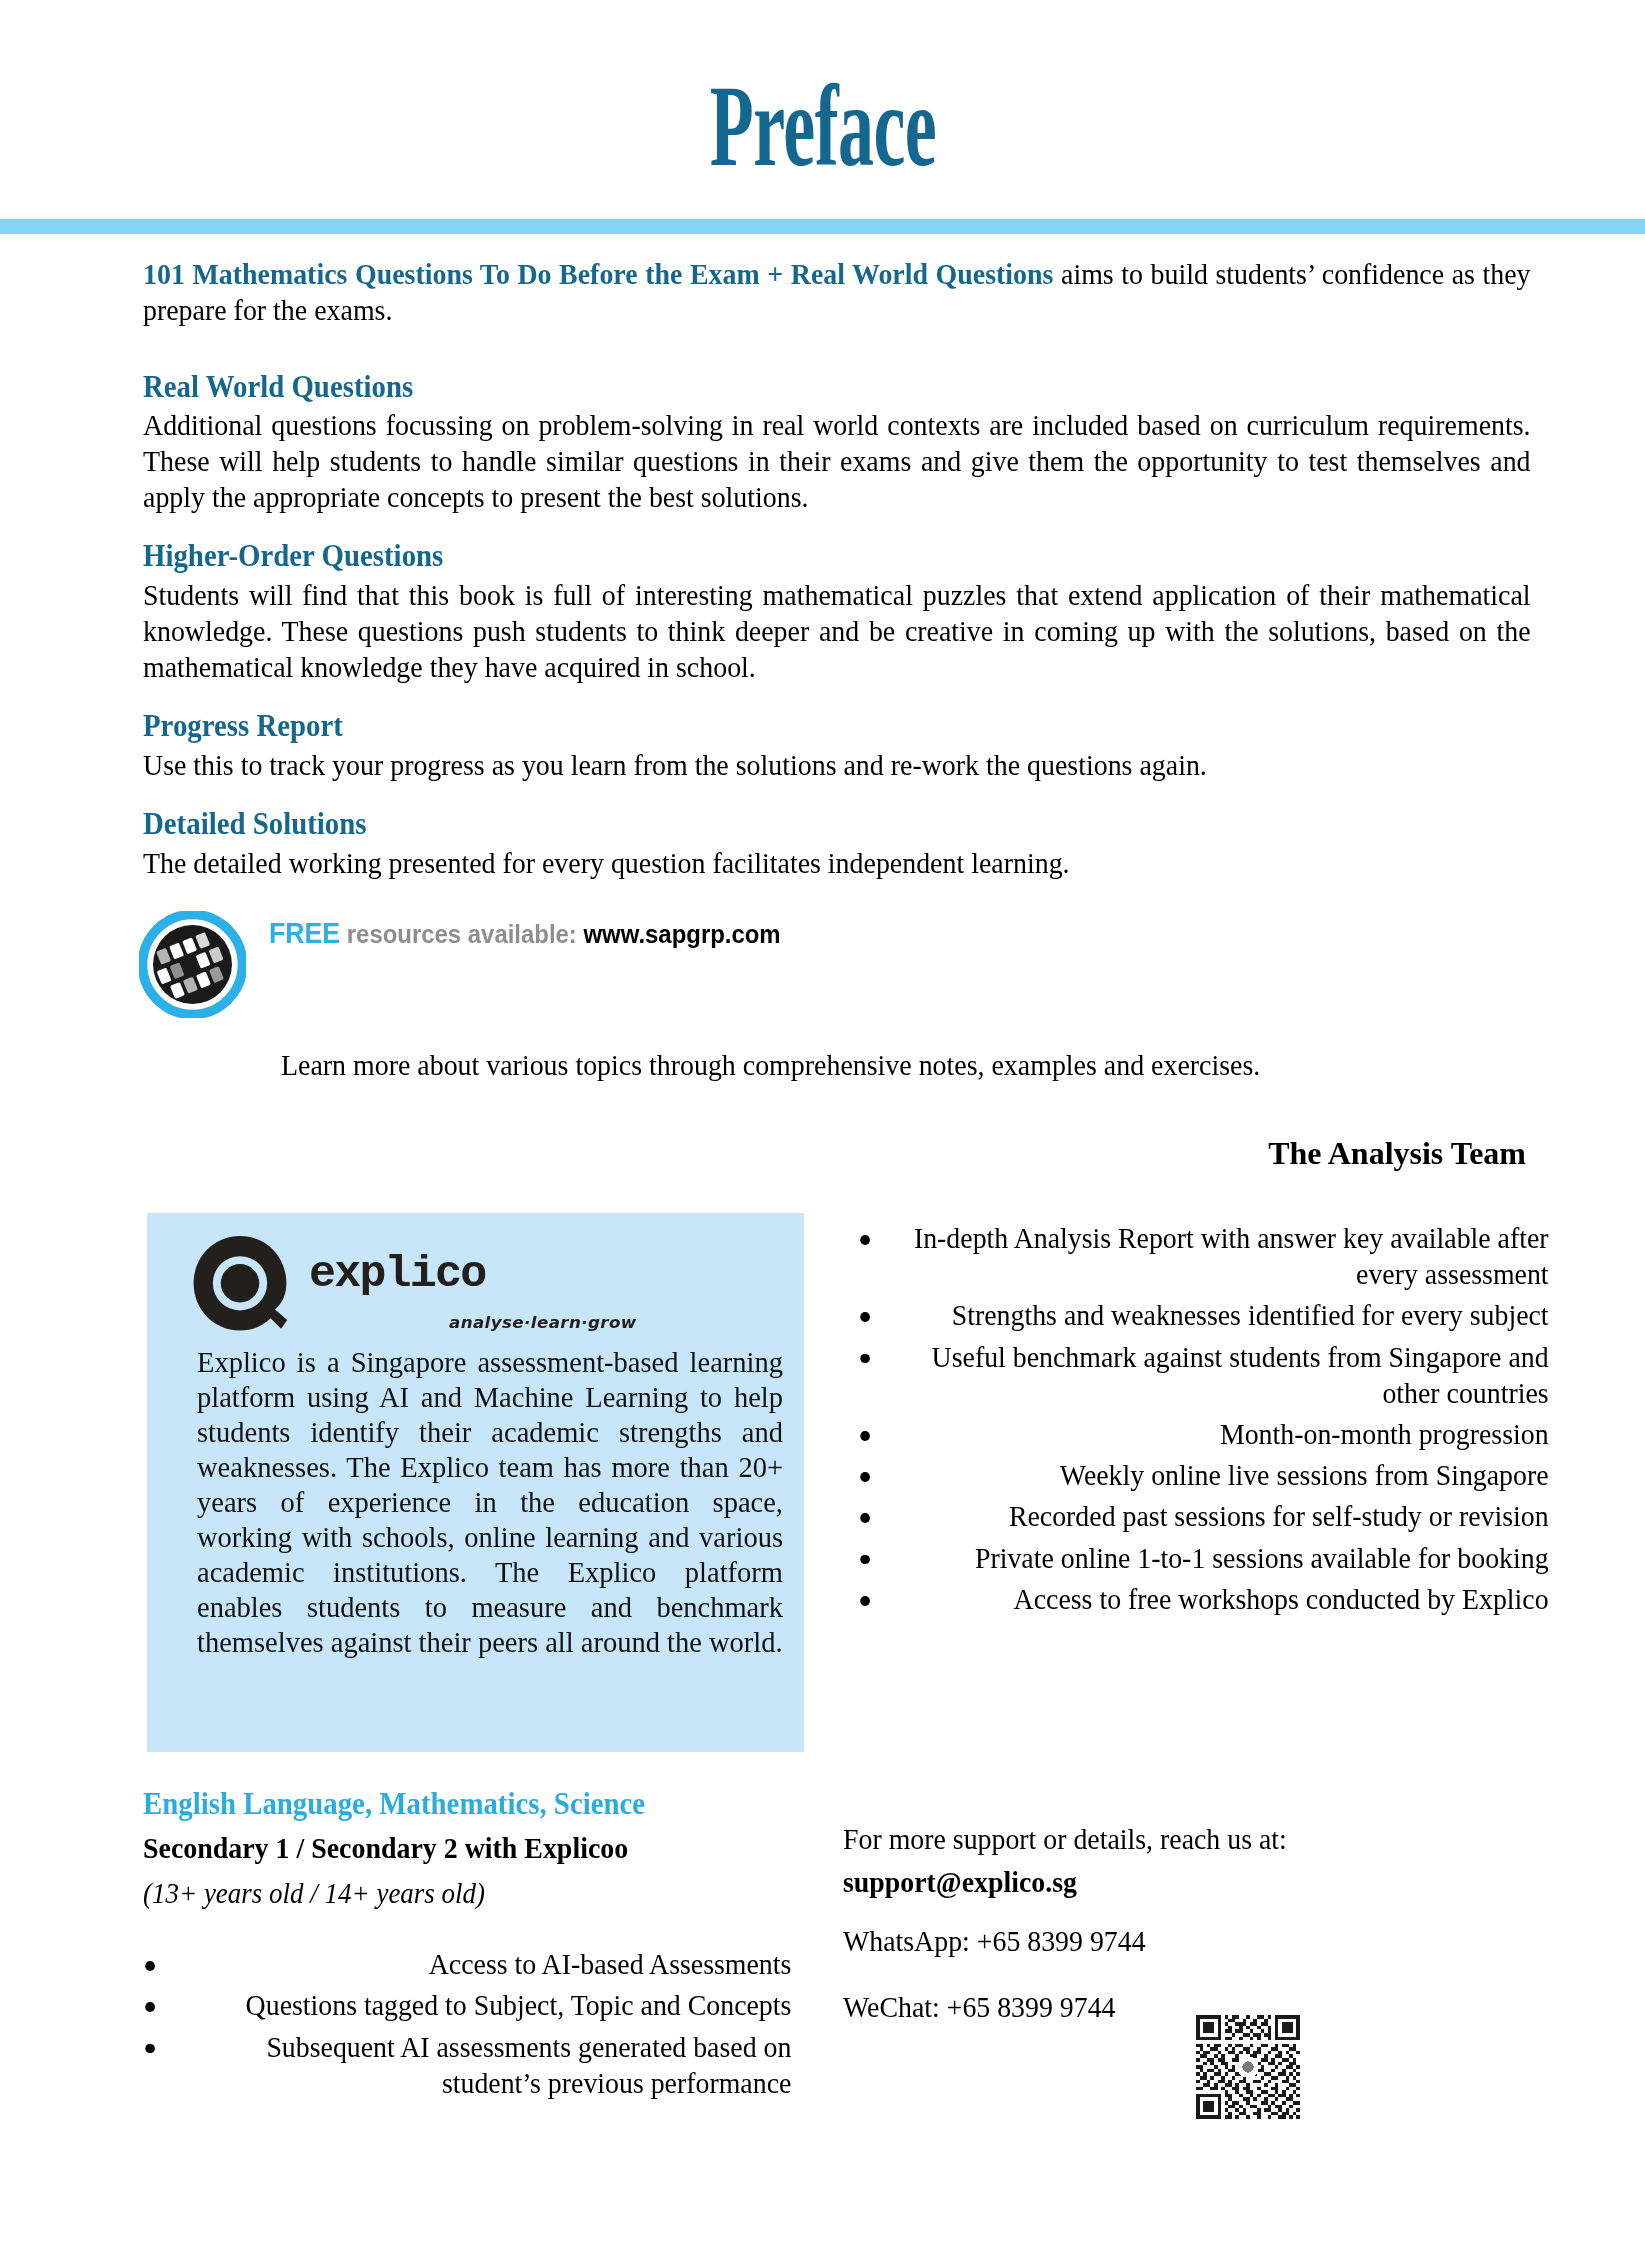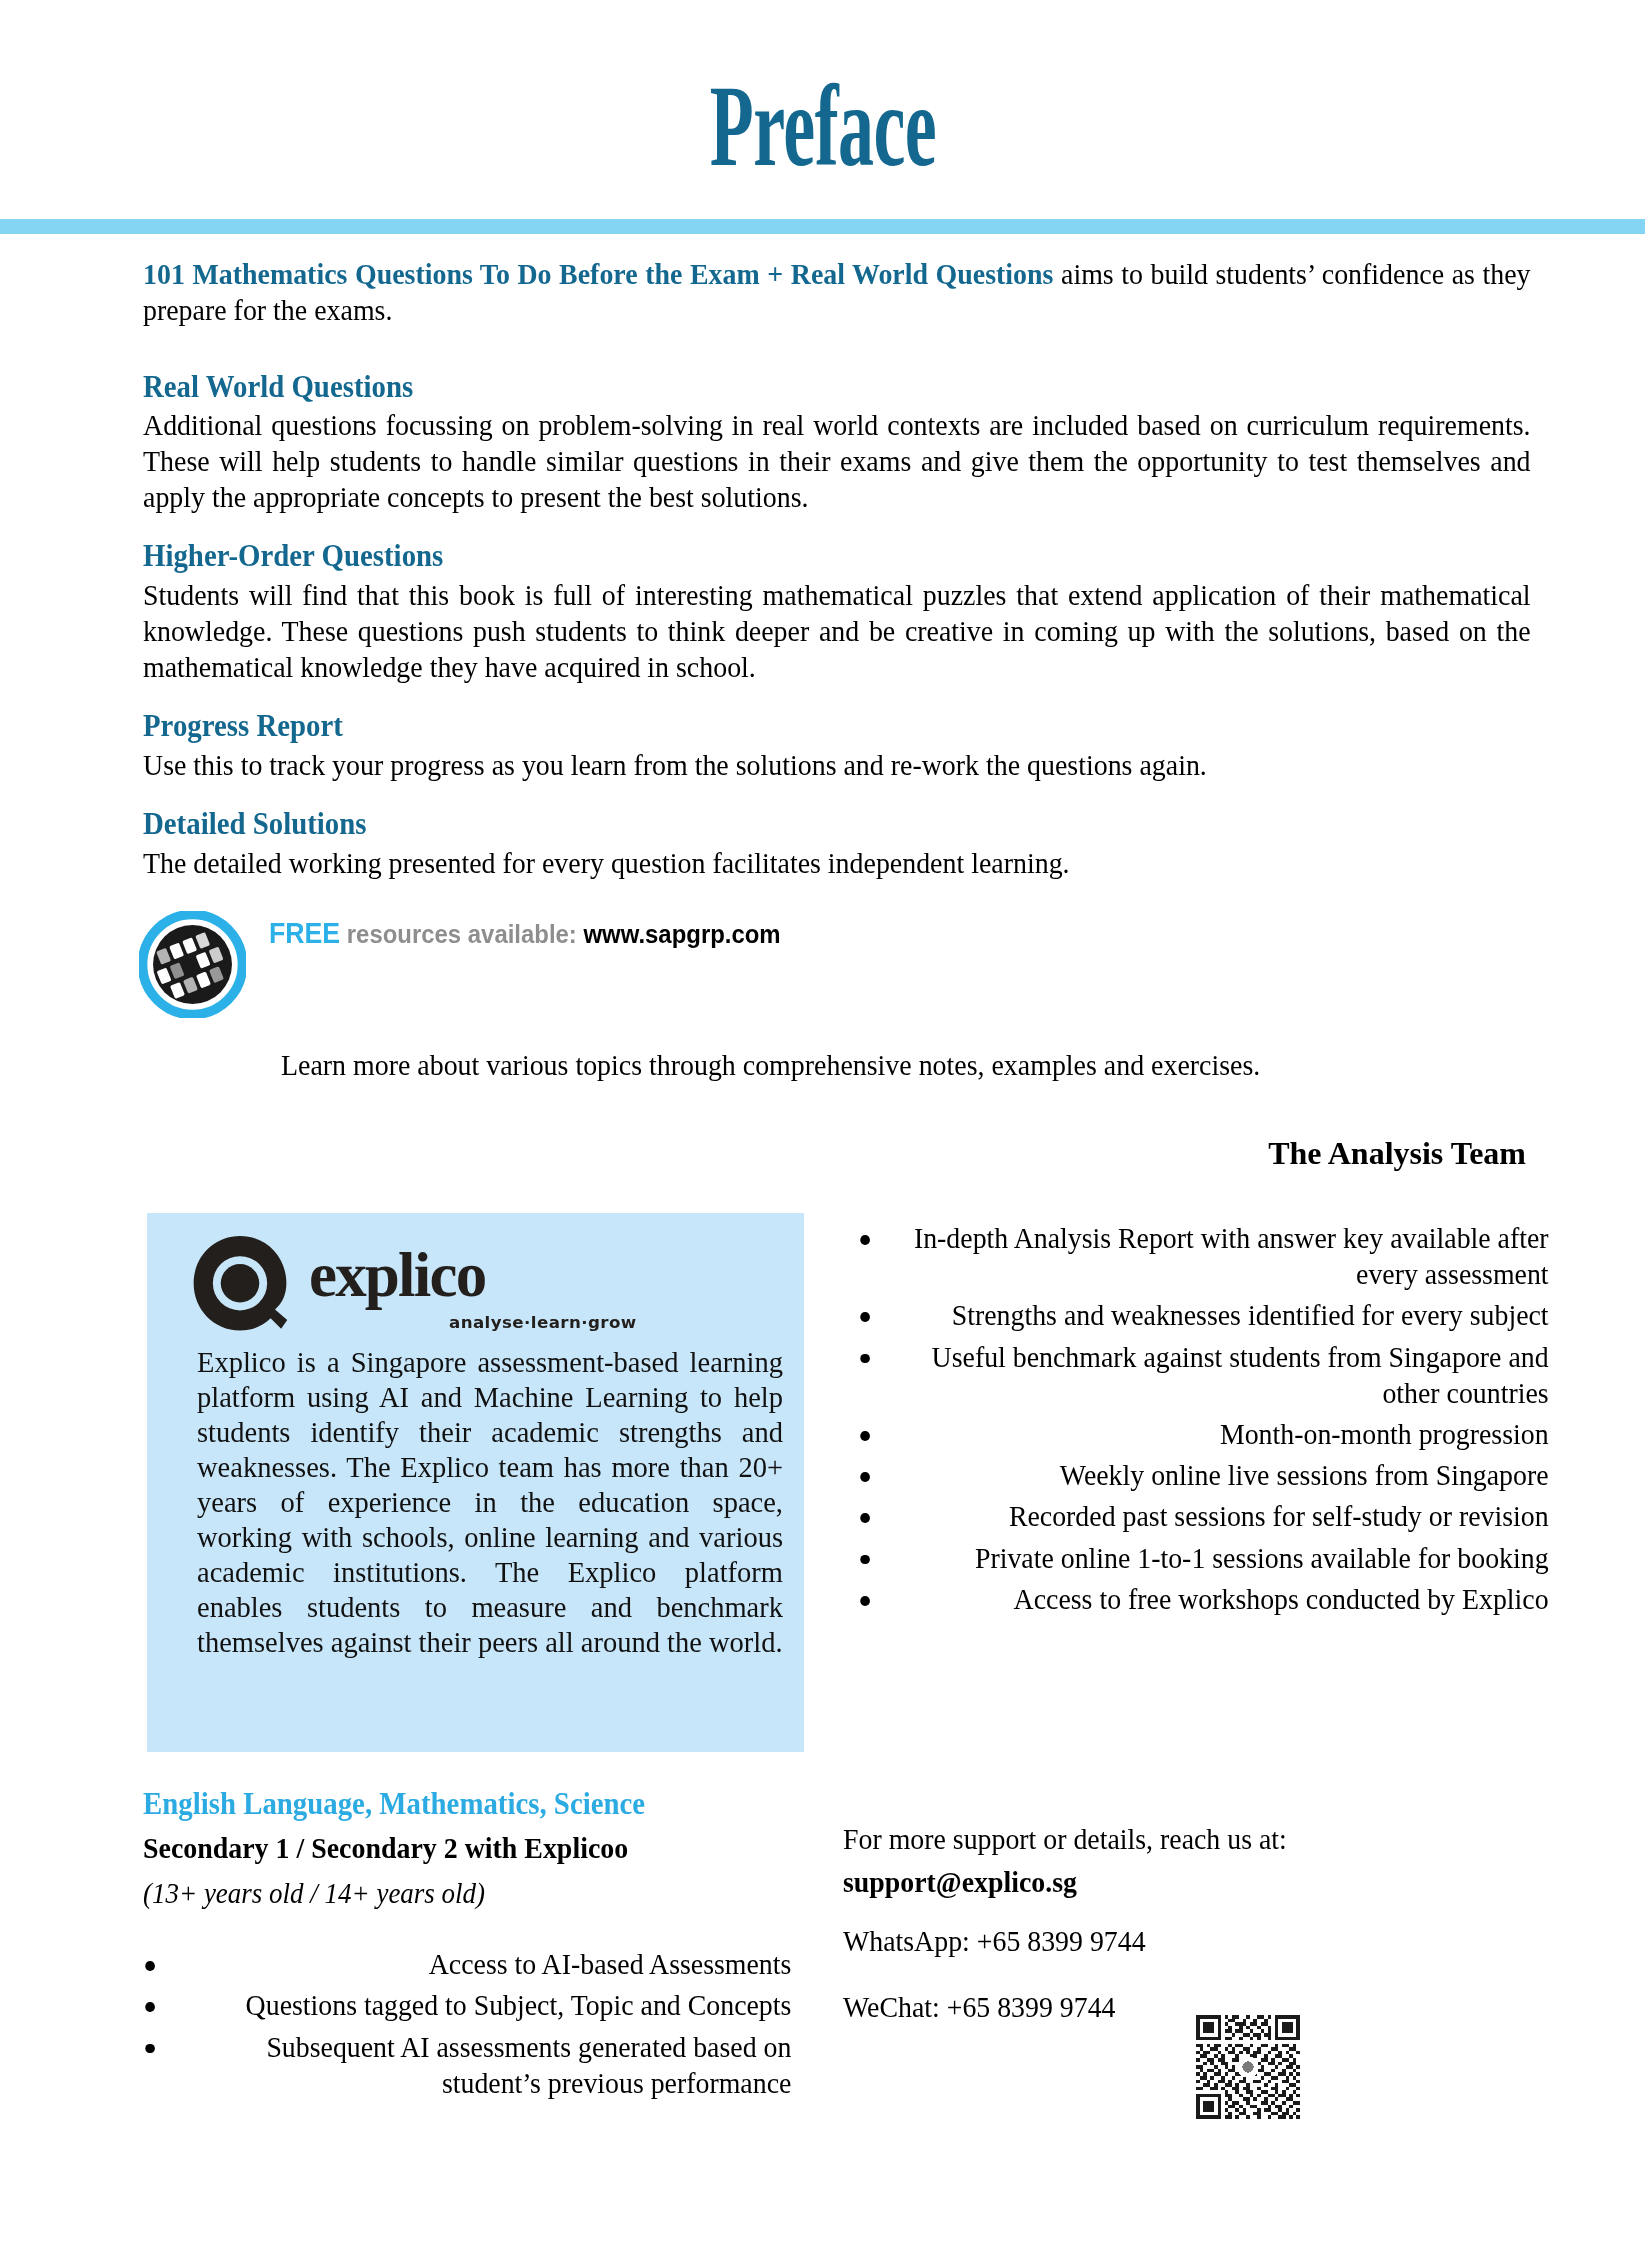--- a/index.html
+++ b/index.html
@@ -158,36 +158,37 @@
     position: absolute;
     left: 21px;
     top: 5.3px;
     width: 98px;
     height: 102px;
   }
   #explico-wordmark {
     position: absolute;
     left: 139px;
     top: 12.3px;
-    font-family: Liberation Serif, serif;
-    font-size: 63px;
+    font-family: Liberation Mono, monospace;
+    font-size: 45px;
     font-weight: 700;
     letter-spacing: -1.8px;
     line-height: 68px;
     color: #231f1c;
   }
   #explico-tagline {
     position: absolute;
     left: 279px;
     top: 83px;
     font-family: "DejaVu Sans", sans-serif;
     font-size: 16.7px;
     font-weight: 700;
     letter-spacing: 0.4px;
     color: #231f1c;
+    font-style: italic;
   }
   #explico-desc {
     font-size: 28.5px;
     line-height: 35px;
     text-align: justify;
     color: #111111;
     margin-left: 27px;
   }
 
   #bullets-right {

